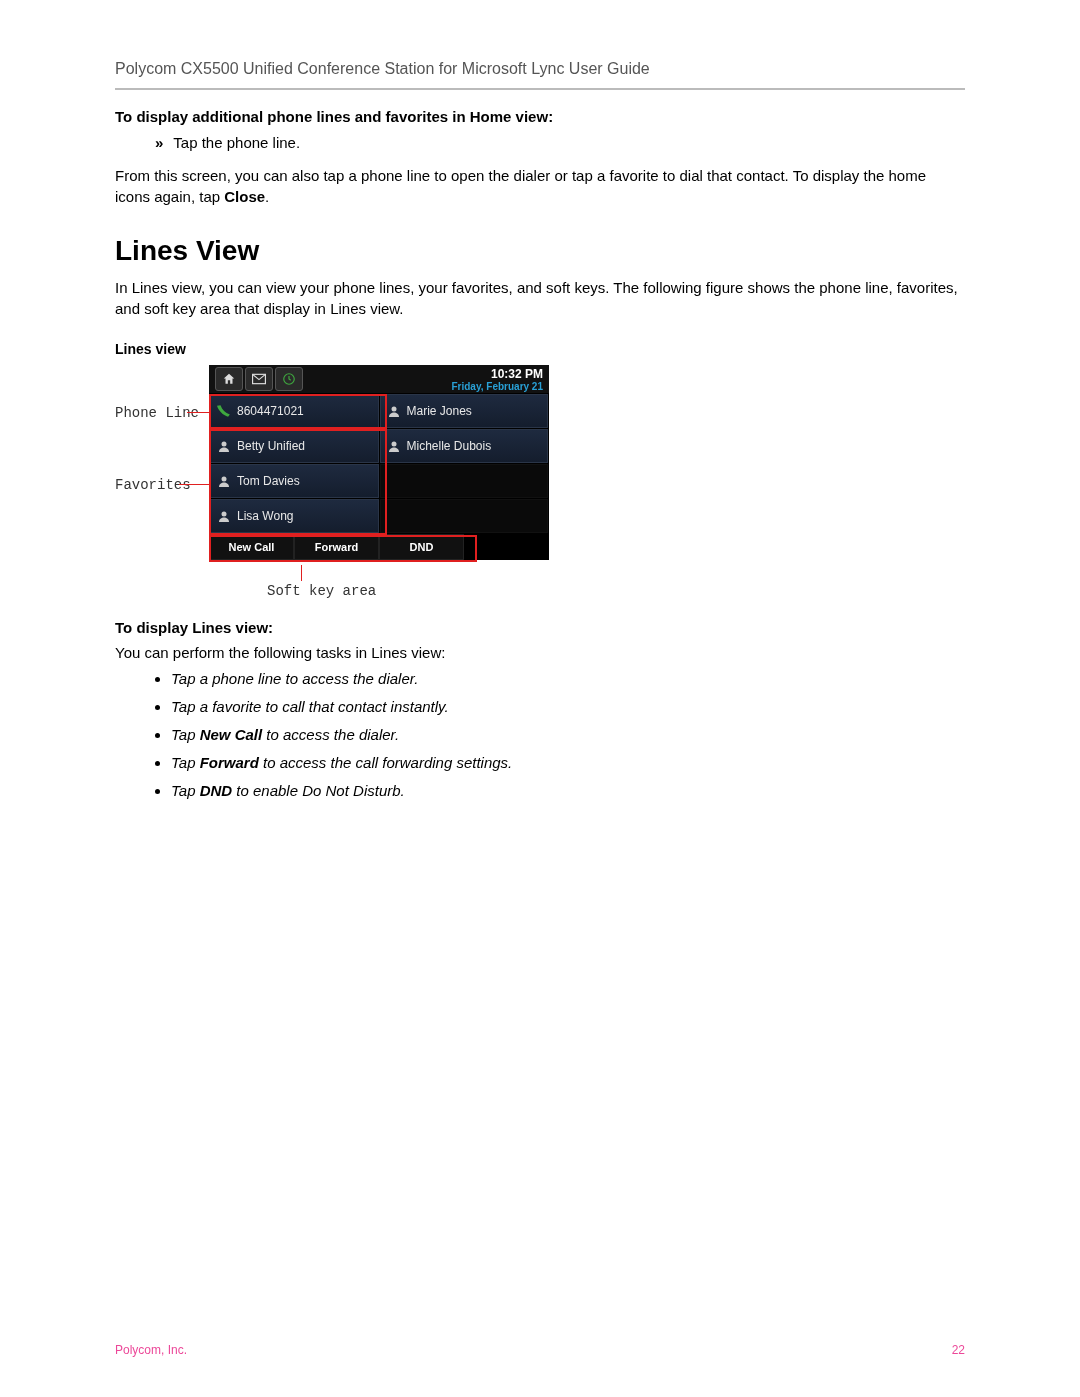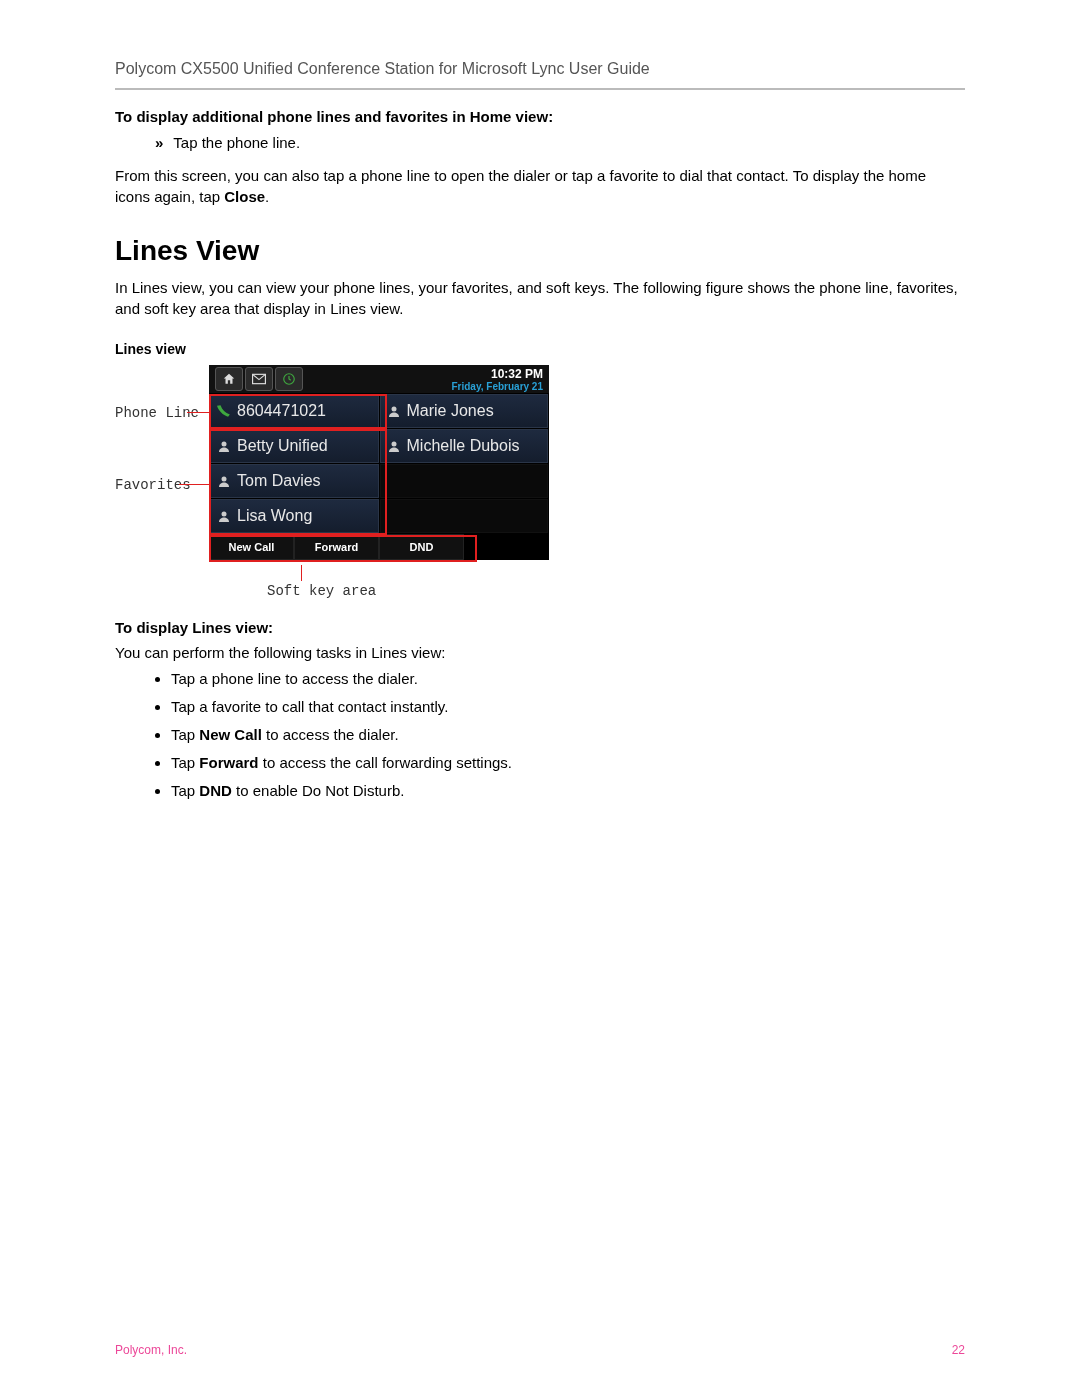--- a/index.html
+++ b/index.html
@@ -45,20 +45,21 @@
   }
   ul.chev li::before {
     content: "»";
     margin-right: 10px;
     font-weight: bold;
   }
   ul.dot {
     list-style: disc;
     padding-left: 56px;
     margin: 4px 0 10px 0;
+    font-style: italic;
   }
   ul.dot li, ul.chev li {
     margin: 4px 0;
     line-height: 1.6;
   }
   h2.section-title {
     font-size: 28px;
     font-weight: bold;
     margin: 28px 0 10px 0;
   }
@@ -128,21 +129,21 @@
     gap: 1px;
     background: #000;
     padding: 1px;
   }
   .cell {
     background: linear-gradient(#1e2a3f, #141d2d);
     display: flex;
     align-items: center;
     padding: 0 6px;
     color: #e8e8e8;
-    font-size: 16px;
+    font-size: 12px;
     gap: 6px;
     border: 1px solid #2a3548;
   }
   .cell.empty { background: #0a0a0a; border: 1px solid #111; }
   .cell .ico {
     width: 14px;
     height: 14px;
     display: inline-flex;
     align-items: center;
     justify-content: center;

